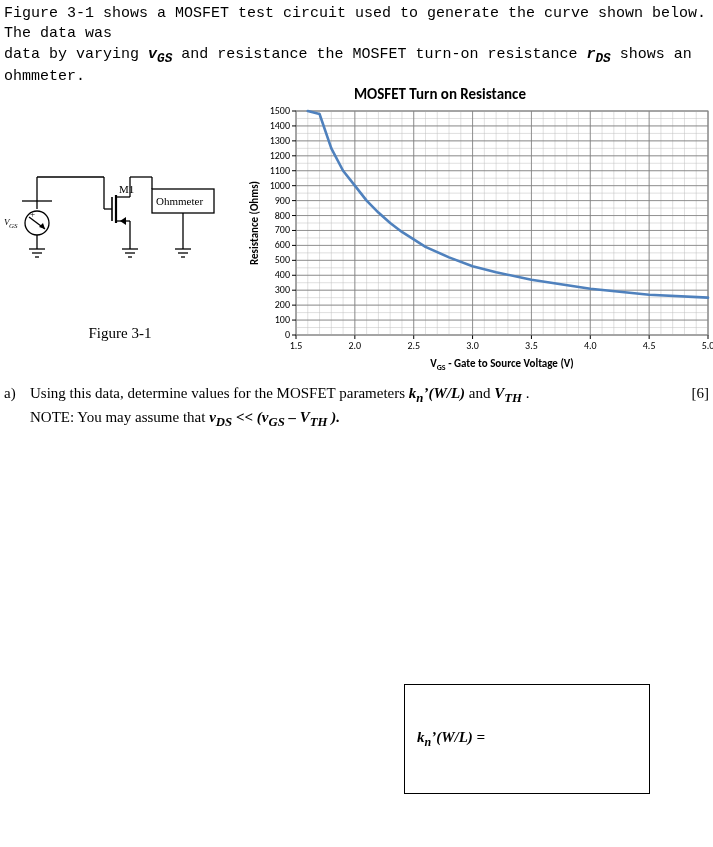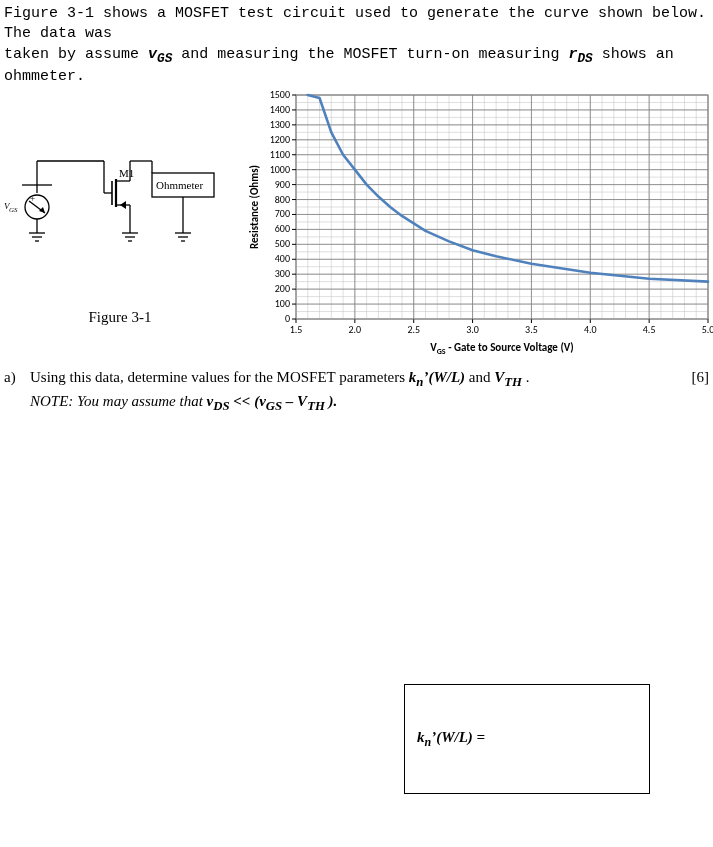--- a/index.html
+++ b/index.html
@@ -65,32 +65,33 @@
     display: flex;
     flex-direction: column;
     justify-content: space-around;
   }
   .answer-line {
     font-weight: bold;
     font-style: italic;
     font-family: "Times New Roman", Times, serif;
   }
   .wrap { position: relative; height: 847px; }
-  .italic { font-style: italic; }
+  .italic { }
   .bolditalic { font-style: italic; font-weight: bold; }
 </style>
 </head>
 <body>
 <div class="wrap">
 
 <div class="intro">
   <span>Figure 3-1 shows a MOSFET test circuit used to generate the curve shown below.  The data was</span><br>
-  <span>taken by assume </span><span class="bolditalic">v</span><span class="bolditalic sub">GS</span><span> and measuring the MOSFET turn-on measuring </span><span class="bolditalic">r</span><span class="bolditalic sub">DS</span><span> shows an ohmmeter.</span>
-</div>
-
+  <span>data by varying </span><span class="bolditalic">v</span><span class="bolditalic sub">GS</span><span> and resistance the MOSFET turn-on resistance </span><span class="bolditalic">r</span><span class="bolditalic sub">DS</span><span> shows an ohmmeter.</span>
+</div>
+
+<div class="chart-title" style="margin-left:350px; margin-top:-2px;">MOSFET Turn on Resistance</div>
 
 <div class="figline">
 
   <div class="circuit-col">
     <svg width="232" height="160" viewBox="0 0 232 160">
 
       <text x="0" y="88" font-size="9" font-style="italic" font-family="Times">V</text>
       <text x="5" y="91" font-size="7" font-style="italic" font-family="Times">GS</text>
 
       <line x1="18" y1="64" x2="48" y2="64" stroke="#000" stroke-width="1.3"></line>

